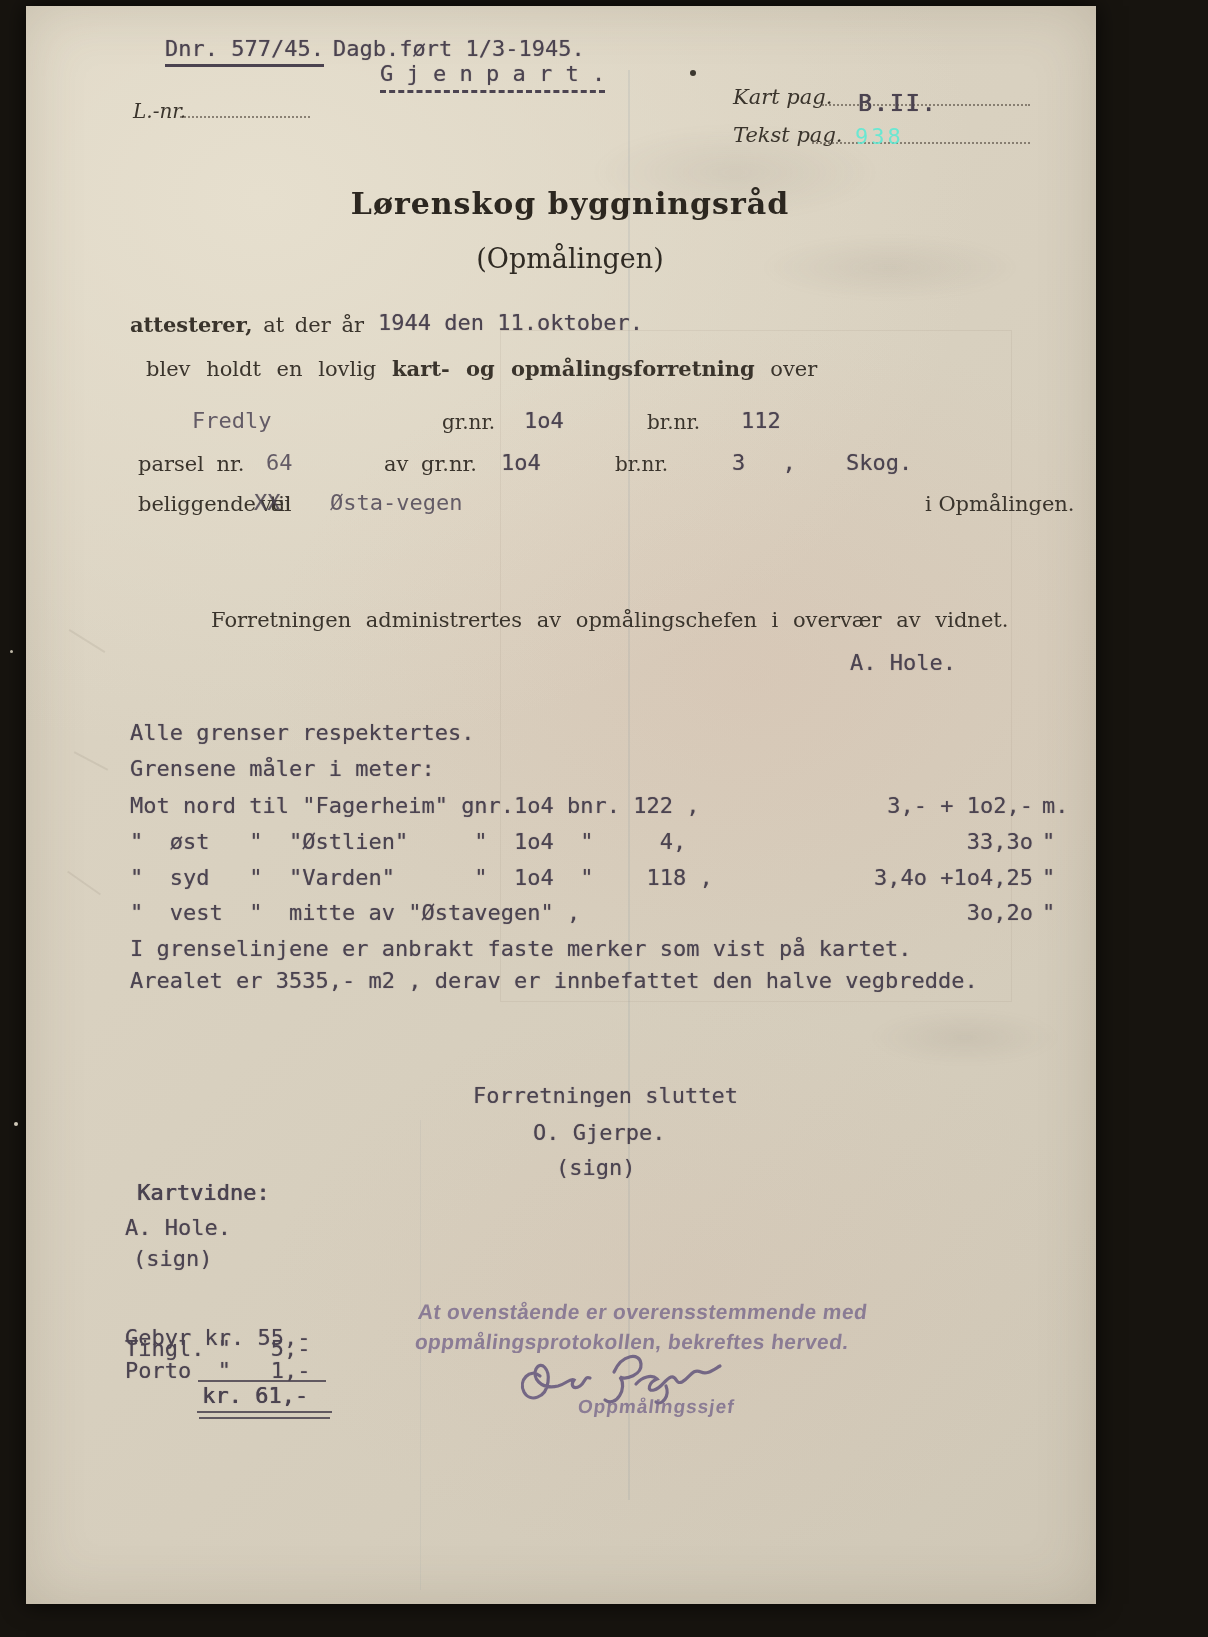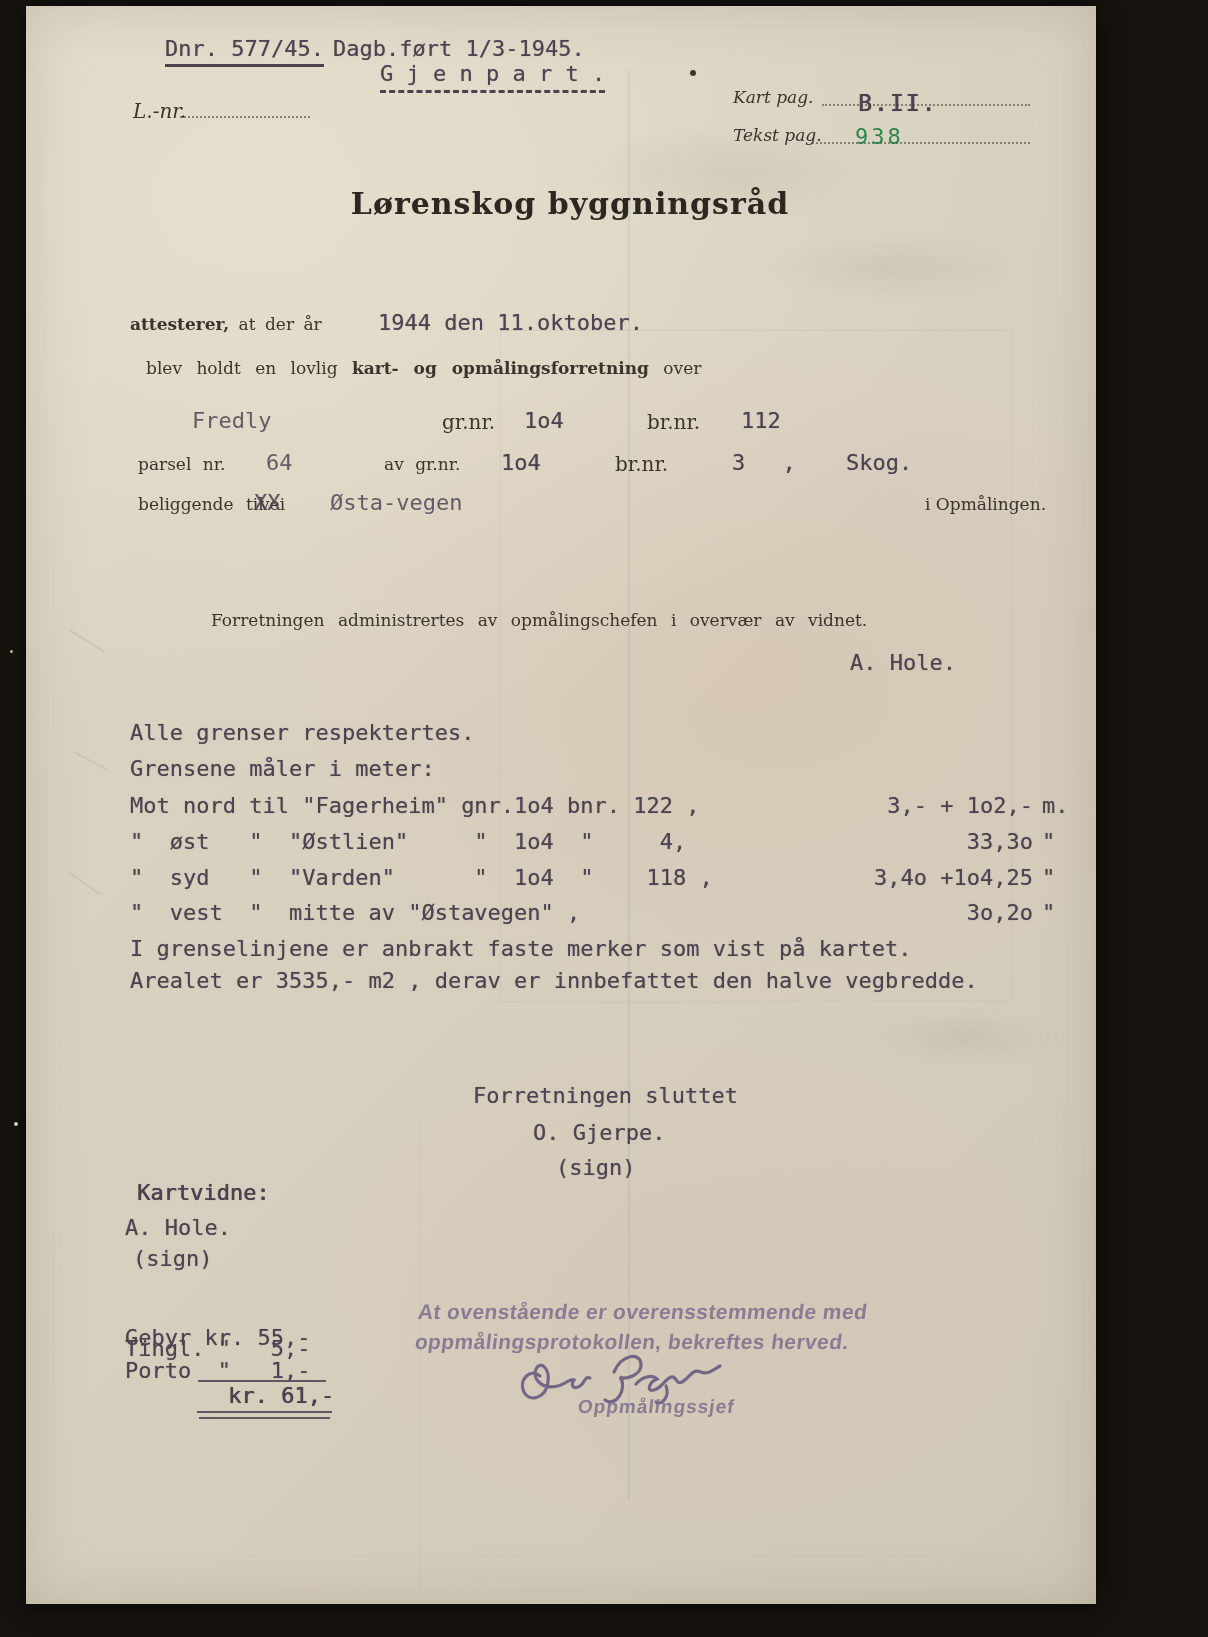--- a/index.html
+++ b/index.html
@@ -16,21 +16,21 @@
 
   
   .t{position:absolute;font-family:"DejaVu Sans Mono","Liberation Mono",monospace;
      font-size:22px;line-height:26px;color:#4b4350;white-space:pre;
      text-shadow:0 0 1px rgba(75,67,80,.55);}
   .t-light{color:#635b66;text-shadow:none;}
   .t-bold{text-shadow:0.6px 0 0 #4b4350, 0 0 1px rgba(75,67,80,.6);}
 
   
   .p{position:absolute;font-family:"DejaVu Serif","Liberation Serif",serif;
-     font-size:17px;line-height:25px;color:#3a342c;white-space:pre;}
+     font-size:21px;line-height:25px;color:#3a342c;white-space:pre;}
   .pi{font-style:italic;}
   .pb{font-weight:bold;}
 
   .title{position:absolute;left:170px;top:186px;width:800px;text-align:center;
          font-family:"DejaVu Serif","Liberation Serif",serif;font-weight:bold;
          font-size:30px;letter-spacing:1px;color:#2c2720;}
   .subtitle{position:absolute;left:170px;top:243px;width:800px;text-align:center;
          font-family:"DejaVu Serif","Liberation Serif",serif;font-size:27px;color:#2f2a23;}
 
   .dotline{position:absolute;border-bottom:2px dotted #6c6357;height:16px;opacity:.75;}
@@ -43,21 +43,21 @@
   .brow .bval{position:absolute;right:42px;top:0;text-align:right;}
   .brow .bunit{position:absolute;left:912px;top:0;}
   .brow span{font-family:"DejaVu Sans Mono","Liberation Mono",monospace;font-size:22px;
              color:#4b4350;white-space:pre;text-shadow:0 0 1px rgba(75,67,80,.55);}
 
   
   .stamp{position:absolute;font-family:"Liberation Sans","DejaVu Sans",sans-serif;
          font-weight:bold;font-size:21px;color:#79698c;letter-spacing:.4px;
          transform:skewX(-7deg);opacity:.8;white-space:pre;}
   .stamp-small{font-size:19px;letter-spacing:1px;}
-  .grey-val{color:#15803d;text-shadow:none;opacity:.9;}
+  .grey-val{color:#5eead4;text-shadow:none;opacity:.9;}
 
   .rule{position:absolute;border-top:2px solid #4b4350;opacity:.85;}
 
   .crease{position:absolute;background:rgba(120,145,155,.14);}
   .wrinkle{position:absolute;background:rgba(60,50,40,.08);}
   .smudge{position:absolute;border-radius:50%;filter:blur(3px);
           background:radial-gradient(rgba(115,105,95,.10), rgba(115,105,95,0) 70%);}
   .speck{position:absolute;border-radius:50%;}
   .ghostbox{position:absolute;border:1px solid rgba(150,130,115,.12);}
 
@@ -93,20 +93,21 @@
 
   <span class="p pi" style="left:733px;top:85px;">Kart pag.</span>
   <div class="dotline" style="left:822px;top:88px;width:208px;"></div>
   <span class="t t-bold" style="left:858px;top:90px;font-size:23px;letter-spacing:2px;">B.II.</span>
 
   <span class="p pi" style="left:733px;top:123px;">Tekst pag.</span>
   <div class="dotline" style="left:812px;top:126px;width:218px;"></div>
   <span class="t grey-val" style="left:855px;top:124px;letter-spacing:3px;">938</span>
 
   <div class="title">Lørenskog byggningsråd</div>
+  <div class="subtitle">(Opmålingen)</div>
 
   <span class="p" style="left:130px;top:312px;word-spacing:4px;"><span class="pb">attesterer,</span><span> at der år</span></span>
   <span class="t" style="left:378px;top:310px;">1944 den 11.oktober.</span>
 
   <span class="p" style="left:146px;top:356px;word-spacing:9px;"><span>blev holdt en lovlig </span><span class="pb">kart- og opmålingsforretning</span><span> over</span></span>
 
   <span class="t t-light" style="left:192px;top:408px;">Fredly</span>
   <span class="p" style="left:442px;top:410px;font-size:20px;">gr.nr.</span>
   <span class="t" style="left:524px;top:408px;">1o4</span>
   <span class="p" style="left:647px;top:410px;font-size:20px;">br.nr.</span>
@@ -161,21 +162,21 @@
   <span class="t" style="left:556px;top:1155px;">(sign)</span>
 
   <span class="t t-bold" style="left:137px;top:1180px;">Kartvidne:</span>
   <span class="t" style="left:125px;top:1215px;">A. Hole.</span>
   <span class="t" style="left:133px;top:1246px;">(sign)</span>
 
   <span class="t" style="left:125px;top:1306px;margin-top:19px;">Gebyr kr. 55,-</span>
   <span class="t" style="left:125px;top:1336px;">Tingl. "   5,-</span>
   <span class="t" style="left:125px;top:1358px;">Porto  "   1,-</span>
   <div class="rule" style="left:198px;top:1380px;width:128px;"></div>
-  <span class="t t-bold" style="left:202px;top:1383px;margin-left:26px;">kr. 61,-</span>
+  <span class="t t-bold" style="left:202px;top:1383px;">kr. 61,-</span>
   <div class="rule" style="left:197px;top:1411px;width:135px;"></div>
   <div class="rule" style="left:199px;top:1417px;width:131px;"></div>
 
   <span class="stamp" style="left:418px;top:1300px;">At ovenstående er overensstemmende med</span>
   <span class="stamp" style="left:415px;top:1330px;">oppmålingsprotokollen, bekreftes herved.</span>
 
   <svg class="sig" style="left:510px;top:1340px;" width="240" height="72" viewBox="0 0 240 72">
     <g fill="none" stroke="#675a7e" stroke-width="3.2" stroke-linecap="round" opacity="0.88">
       <path d="M30 36 C20 28, 8 40, 14 52 C20 63, 36 58, 38 42 C40 29, 31 20, 26 29 C22 37, 30 50, 48 46 C56 44, 60 38, 64 40 C60 46, 64 50, 70 46 C76 42, 74 36, 80 38"></path>
       <path d="M104 32 C112 14, 130 12, 131 24 C132 35, 116 40, 110 37 C118 48, 106 68, 95 60"></path>

